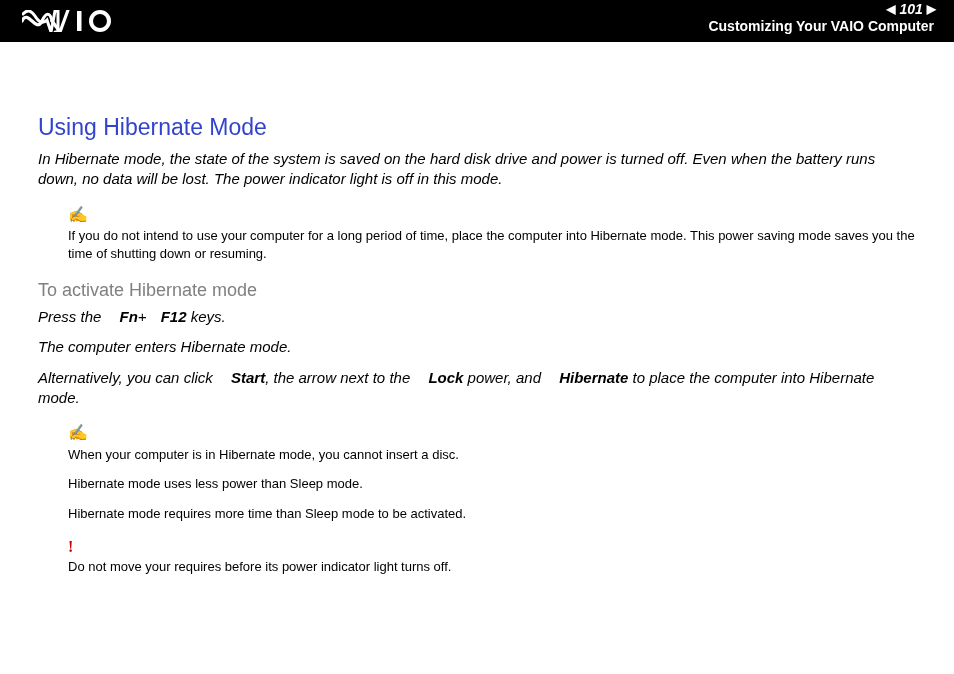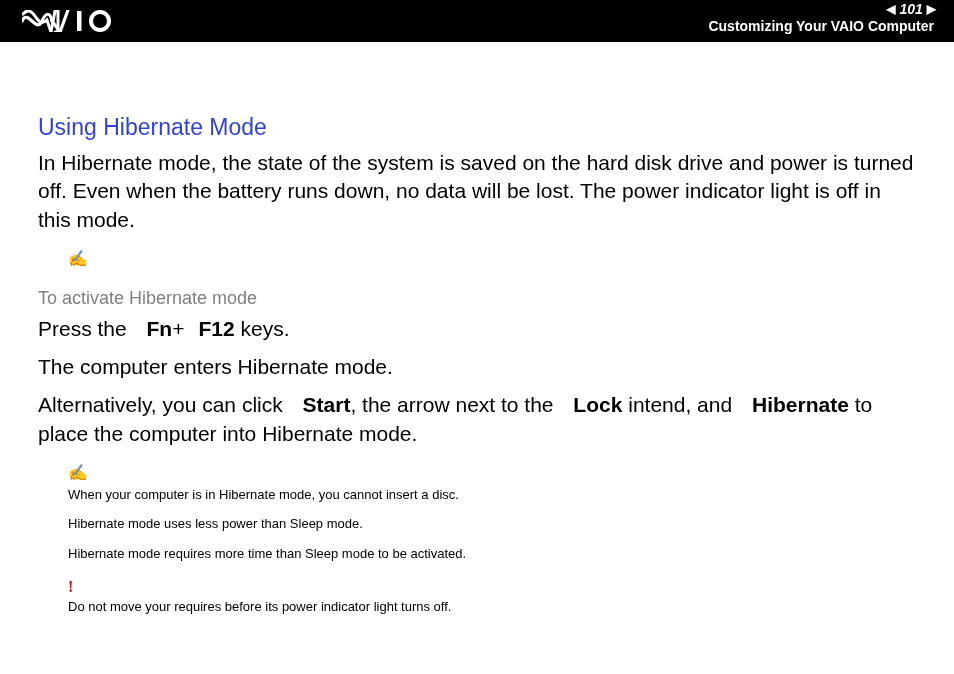--- a/index.html
+++ b/index.html
@@ -51,23 +51,24 @@
   .page {
     padding: 60px 38px 0 38px;
   }
   .h1 {
     color: #3344cc;
     font-size: 23px;
     font-weight: 400;
     margin: 12px 0 8px 0;
   }
   .body-text {
-    font-size: 21px;
+    font-size: 15px;
     line-height: 1.35;
     margin: 0 0 10px 0;
+    font-style: italic;
   }
   .note-block {
     margin: 14px 0 14px 30px;
     font-size: 13px;
     line-height: 1.35;
   }
   .note-icon {
     color: #1a3fb7;
     font-size: 16px;
     display: block;
@@ -116,32 +117,33 @@
   </div>
   <div class="section-label">Customizing Your VAIO Computer</div>
 </div>
 
 <div class="page">
   <div class="h1">Using Hibernate Mode</div>
   <p class="body-text">In Hibernate mode, the state of the system is saved on the hard disk drive and power is turned off. Even when the battery runs down, no data will be lost. The power indicator light is off in this mode.</p>
 
   <div class="note-block">
     <span class="note-icon">✍</span>
+    <span>If you do not intend to use your computer for a long period of time, place the computer into Hibernate mode. This power saving mode saves you the time of shutting down or resuming.</span>
   </div>
 
   <div class="h2">To activate Hibernate mode</div>
 
   <p class="body-text">
     <span>Press the </span><b>Fn</b><span>+</span><b>F12</b><span> keys.</span>
   </p>
 
   <p class="body-text">The computer enters Hibernate mode.</p>
 
   <p class="body-text">
-    <span>Alternatively, you can click </span><b>Start</b><span>, the arrow next to the </span><b>Lock</b><span> intend, and </span><b>Hibernate</b><span> to place the computer into Hibernate mode.</span>
+    <span>Alternatively, you can click </span><b>Start</b><span>, the arrow next to the </span><b>Lock</b><span> power, and </span><b>Hibernate</b><span> to place the computer into Hibernate mode.</span>
   </p>
 
   <div class="note-block">
     <span class="note-icon">✍</span>
     <p>When your computer is in Hibernate mode, you cannot insert a disc.</p>
     <p>Hibernate mode uses less power than Sleep mode.</p>
     <p>Hibernate mode requires more time than Sleep mode to be activated.</p>
   </div>
 
   <div class="note-block" style="margin-top:4px;">

